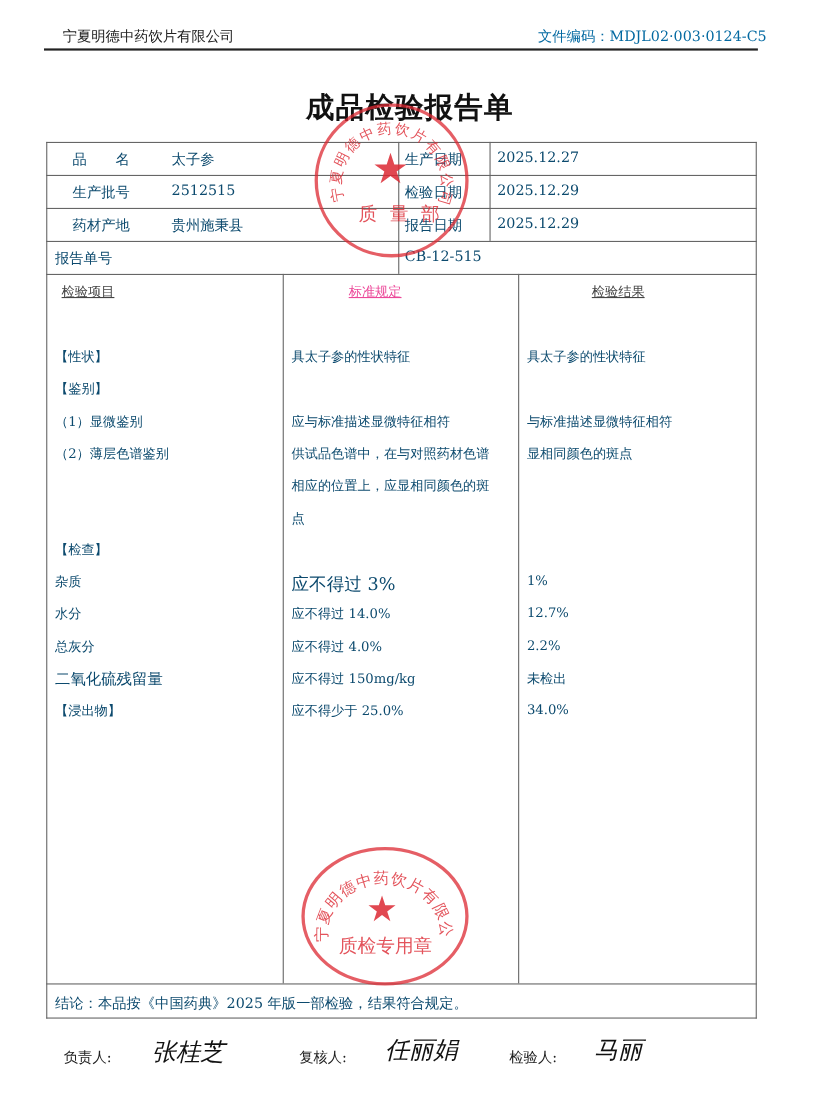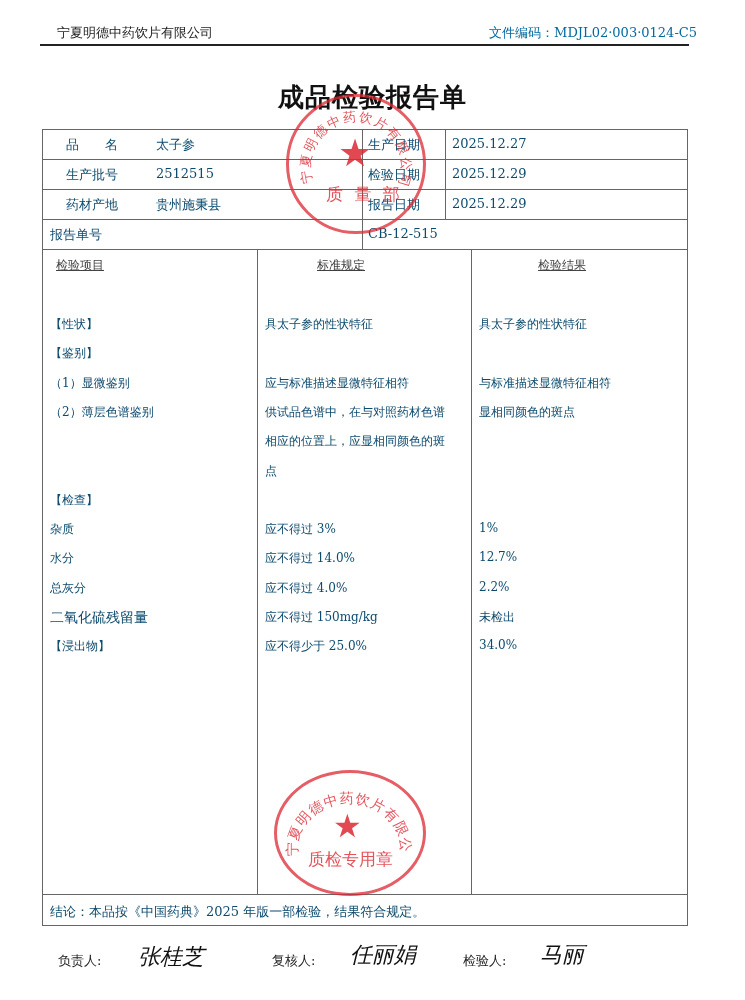--- a/index.html
+++ b/index.html
@@ -62,21 +62,21 @@
 <div class="cell-text" style="left:452px; top:136px;">2025.12.27</div>
 <div class="cell-text" style="left:368px; top:166px;">检验日期</div>
 <div class="cell-text" style="left:452px; top:166px;">2025.12.29</div>
 <div class="cell-text" style="left:368px; top:196px;">报告日期</div>
 <div class="cell-text" style="left:452px; top:196px;">2025.12.29</div>
 
 <div class="cell-text" style="left:50px; top:226px;">报告单号</div>
 <div class="cell-text" style="left:368px; top:226px;">CB-12-515</div>
 
 <div class="cell-text u" style="left:56px; top:257px; font-size:12px; color:#444;">检验项目</div>
-<div class="cell-text u" style="left:317px; top:257px; font-size:12px; color:#404040;text-decoration:underline;">标准规定</div>
+<div class="cell-text u" style="left:317px; top:257px; font-size:12px; color:#ec4899;text-decoration:underline;">标准规定</div>
 <div class="cell-text u" style="left:538px; top:257px; font-size:12px; color:#444;">检验结果</div>
 
 <div>
   <div>
     <div class="cell-text" style="left:50px; top:316px; font-size:12px;">【性状】</div>
     <div class="cell-text" style="left:265px; top:316px; font-size:12px;">具太子参的性状特征</div>
     <div class="cell-text" style="left:479px; top:316px; font-size:12px;">具太子参的性状特征</div>
   </div>
   <div>
     <div class="cell-text" style="left:50px; top:345px; font-size:12px;">【鉴别】</div>
@@ -95,21 +95,21 @@
     <div class="cell-text" style="left:265px; top:433px; font-size:12px;">相应的位置上，应显相同颜色的斑</div>
   </div>
   <div>
     <div class="cell-text" style="left:265px; top:463px; font-size:12px;">点</div>
   </div>
   <div>
     <div class="cell-text" style="left:50px; top:492px; font-size:12px;">【检查】</div>
   </div>
   <div>
     <div class="cell-text" style="left:50px; top:521px; font-size:12px;">杂质</div>
-    <div class="cell-text" style="left:265px; top:521px; font-size:12px;">应不得过 3%</div>
+    <div class="cell-text" style="left:265px; top:521px; font-size:16px;">应不得过 3%</div>
     <div class="cell-text" style="left:479px; top:521px; font-size:12px;">1%</div>
   </div>
   <div>
     <div class="cell-text" style="left:50px; top:550px; font-size:12px;">水分</div>
     <div class="cell-text" style="left:265px; top:550px; font-size:12px;">应不得过 14.0%</div>
     <div class="cell-text" style="left:479px; top:550px; font-size:12px;">12.7%</div>
   </div>
   <div>
     <div class="cell-text" style="left:50px; top:580px; font-size:12px;">总灰分</div>
     <div class="cell-text" style="left:265px; top:580px; font-size:12px;">应不得过 4.0%</div>

